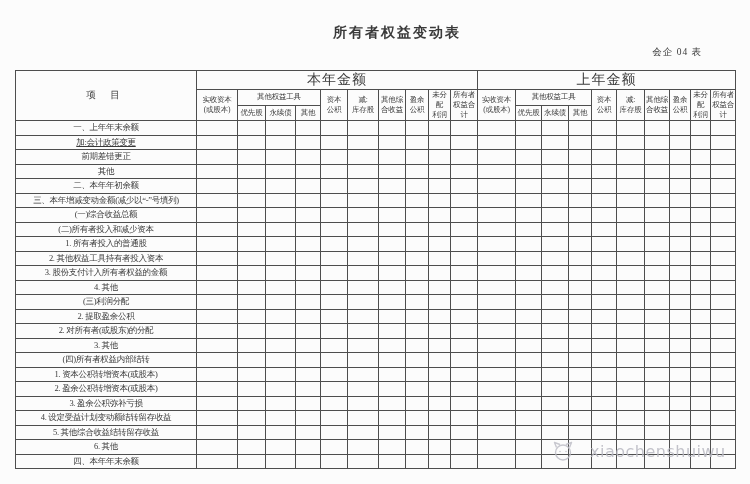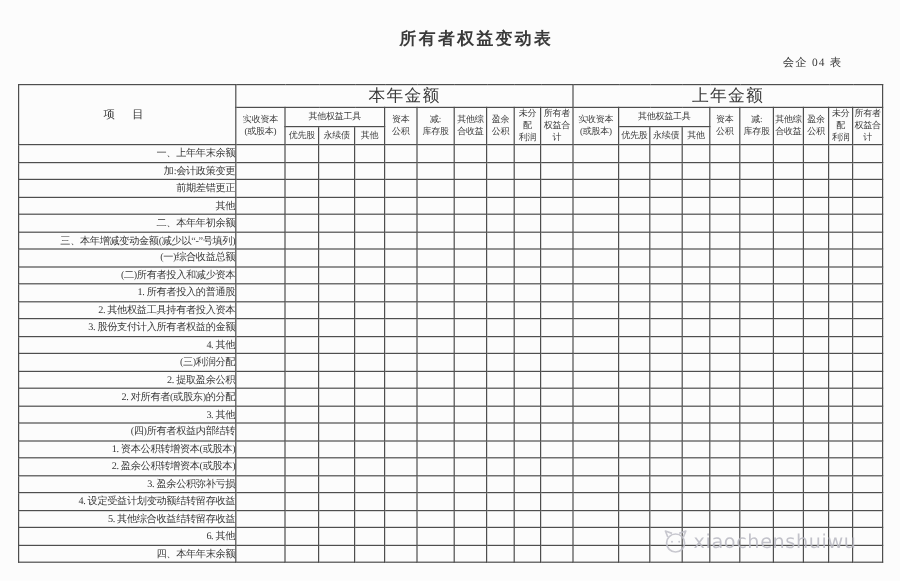--- a/index.html
+++ b/index.html
@@ -59,32 +59,32 @@
   tr.hrow-sub{height:15px;}
   th.item-head{font-size:9.5px;letter-spacing:6px;}
   th.group-head{font-size:14px;text-align:center;letter-spacing:1px;}
   th.col-head{
     font-size:7.5px;line-height:10px;text-align:center;
     white-space:pre-line;letter-spacing:-0.2px;
   }
   tbody tr{height:14.5px;}
   td.item{
     font-size:8.5px;line-height:13px;letter-spacing:-0.3px;
-    white-space:nowrap;text-align:right;vertical-align:middle;
+    white-space:nowrap;text-align:center;vertical-align:middle;
   }
   td.cell{background:transparent;}
   .ind0{padding-left:6px;}
-  .ind1{padding-left:13px;}
+  .ind1{padding-left:13px;text-decoration:underline;}
   .ind2{padding-left:30px;margin-top:24px;}
   .ind3{padding-left:9px;}
   .ind4{padding-left:20px;}
 
   .watermark{
     position:absolute;left:551px;top:441px;
-    display:flex;align-items:center;gap:3px;
+    display:flex;align-items:center;gap:15px;
     color:var(--wm);opacity:.85;
     font-family:"DejaVu Sans","Liberation Sans",sans-serif;
     font-size:16px;letter-spacing:.5px;
     pointer-events:none;
   }
   .watermark svg{display:block;}
 </style>
 </head>
 <body>
 

